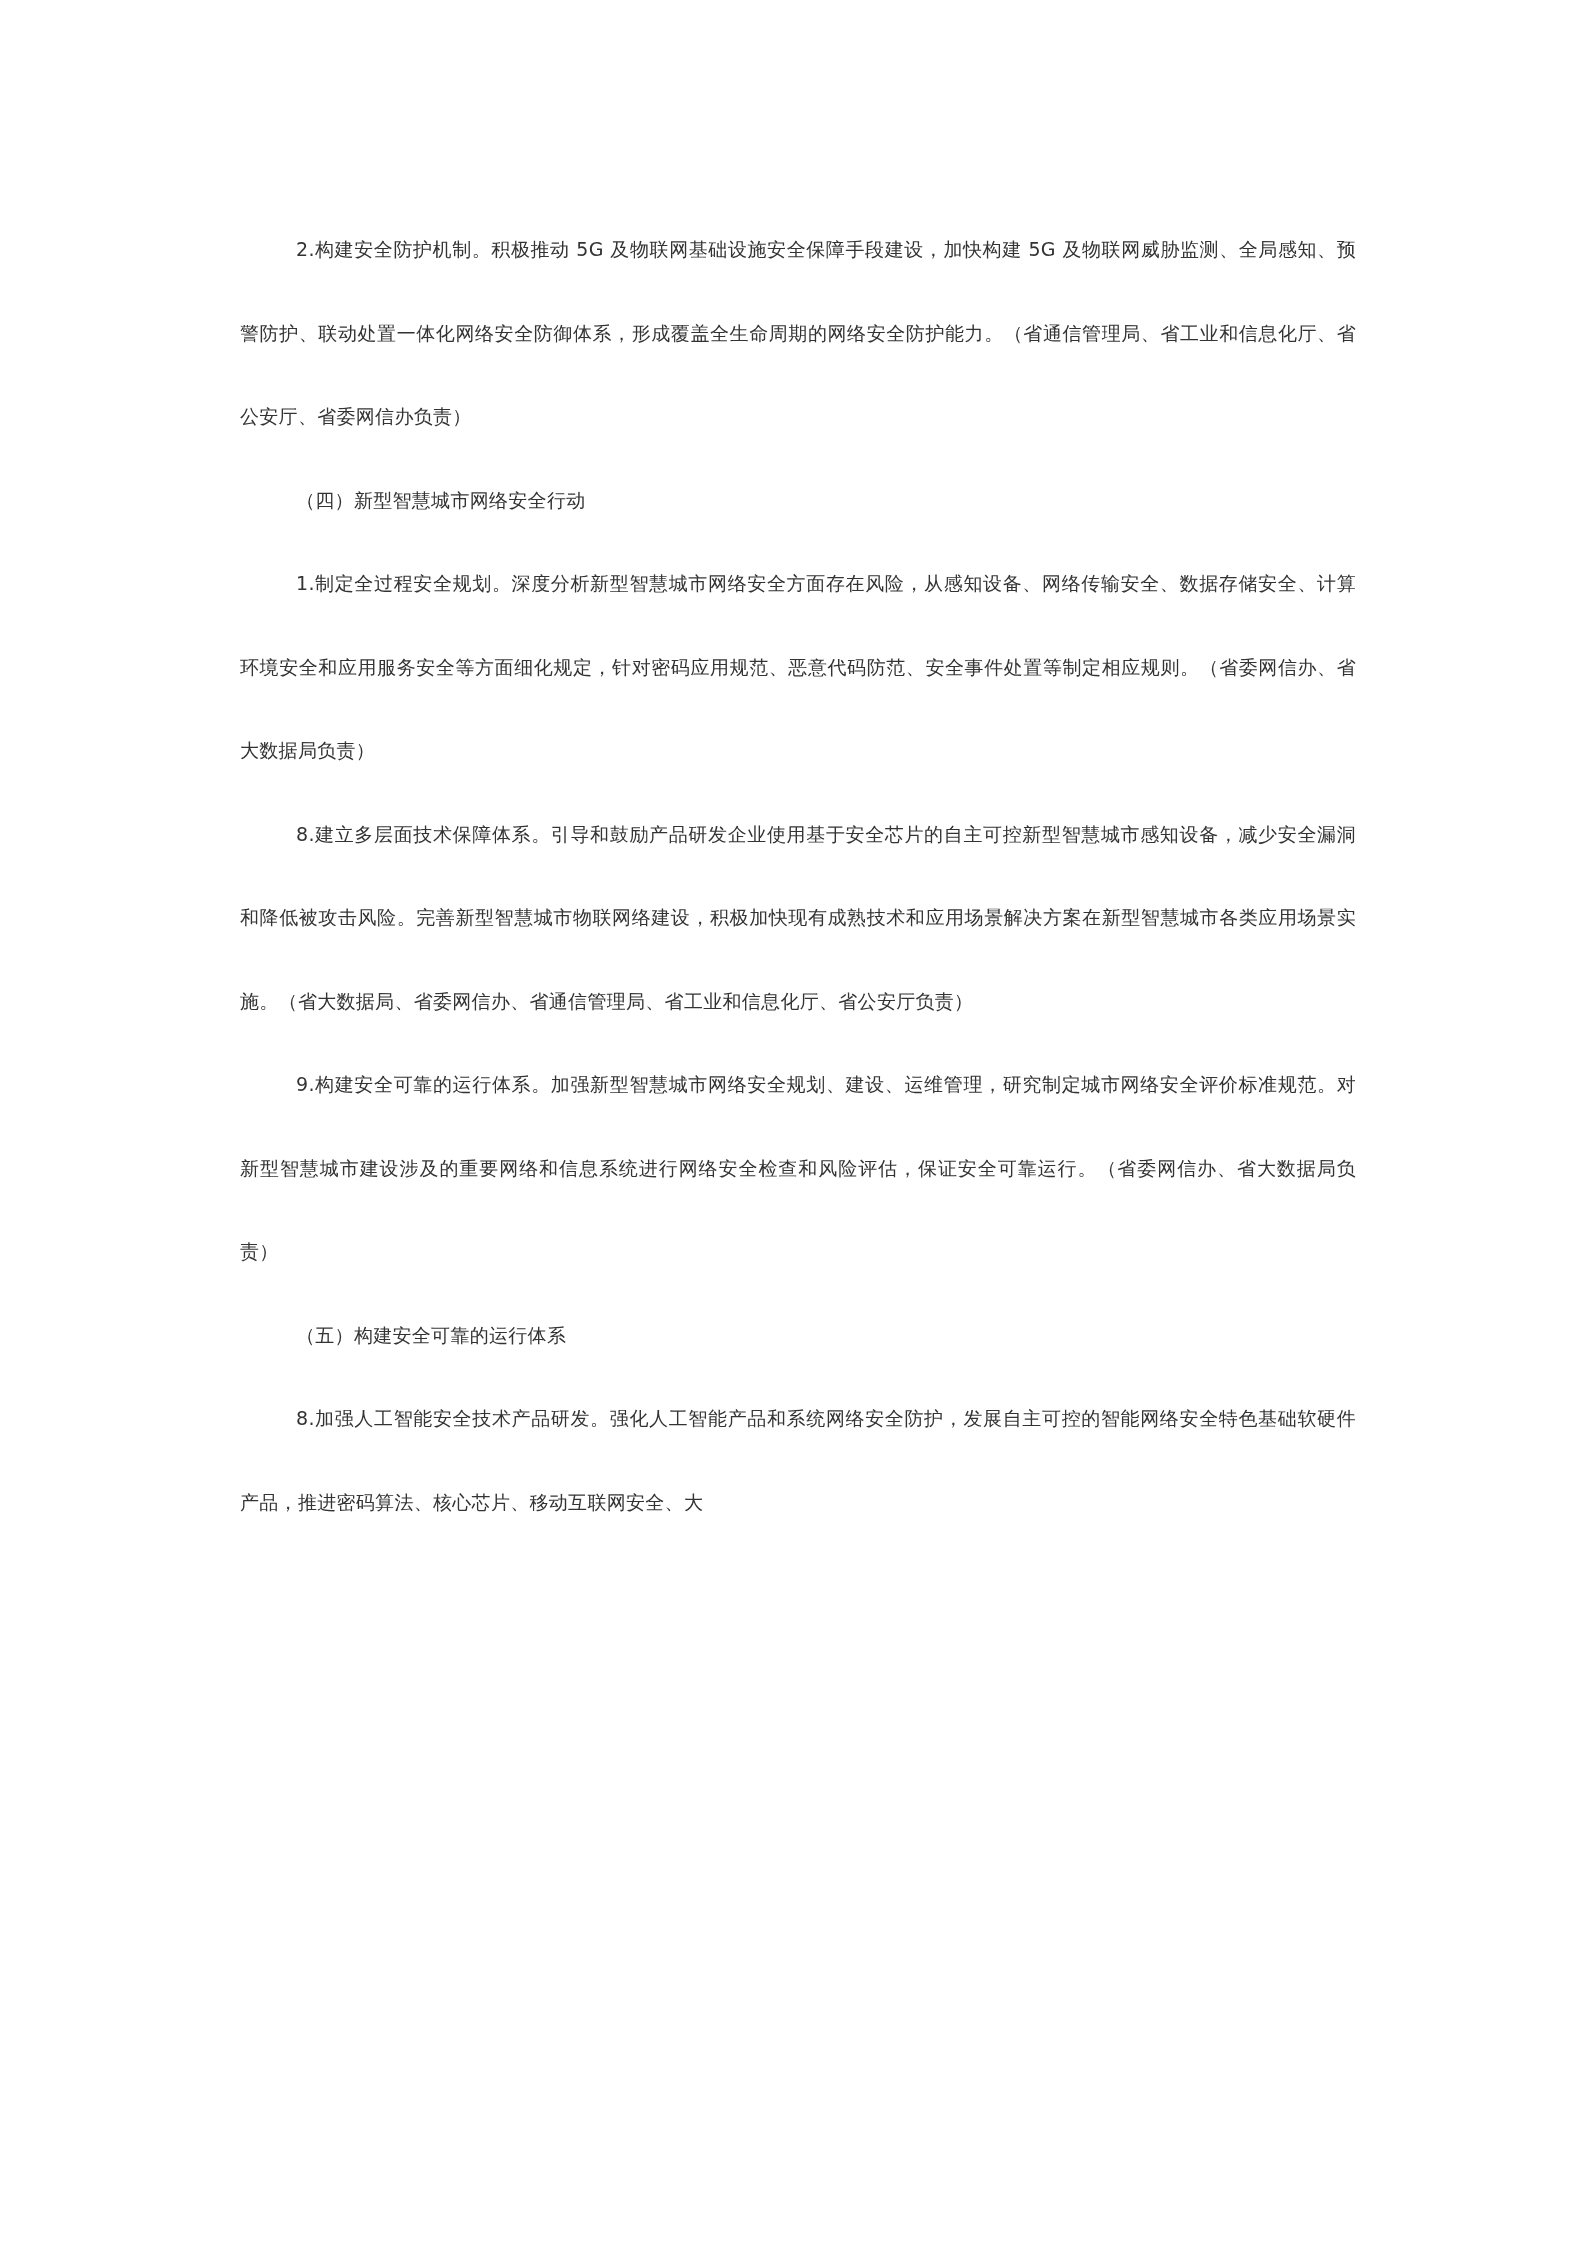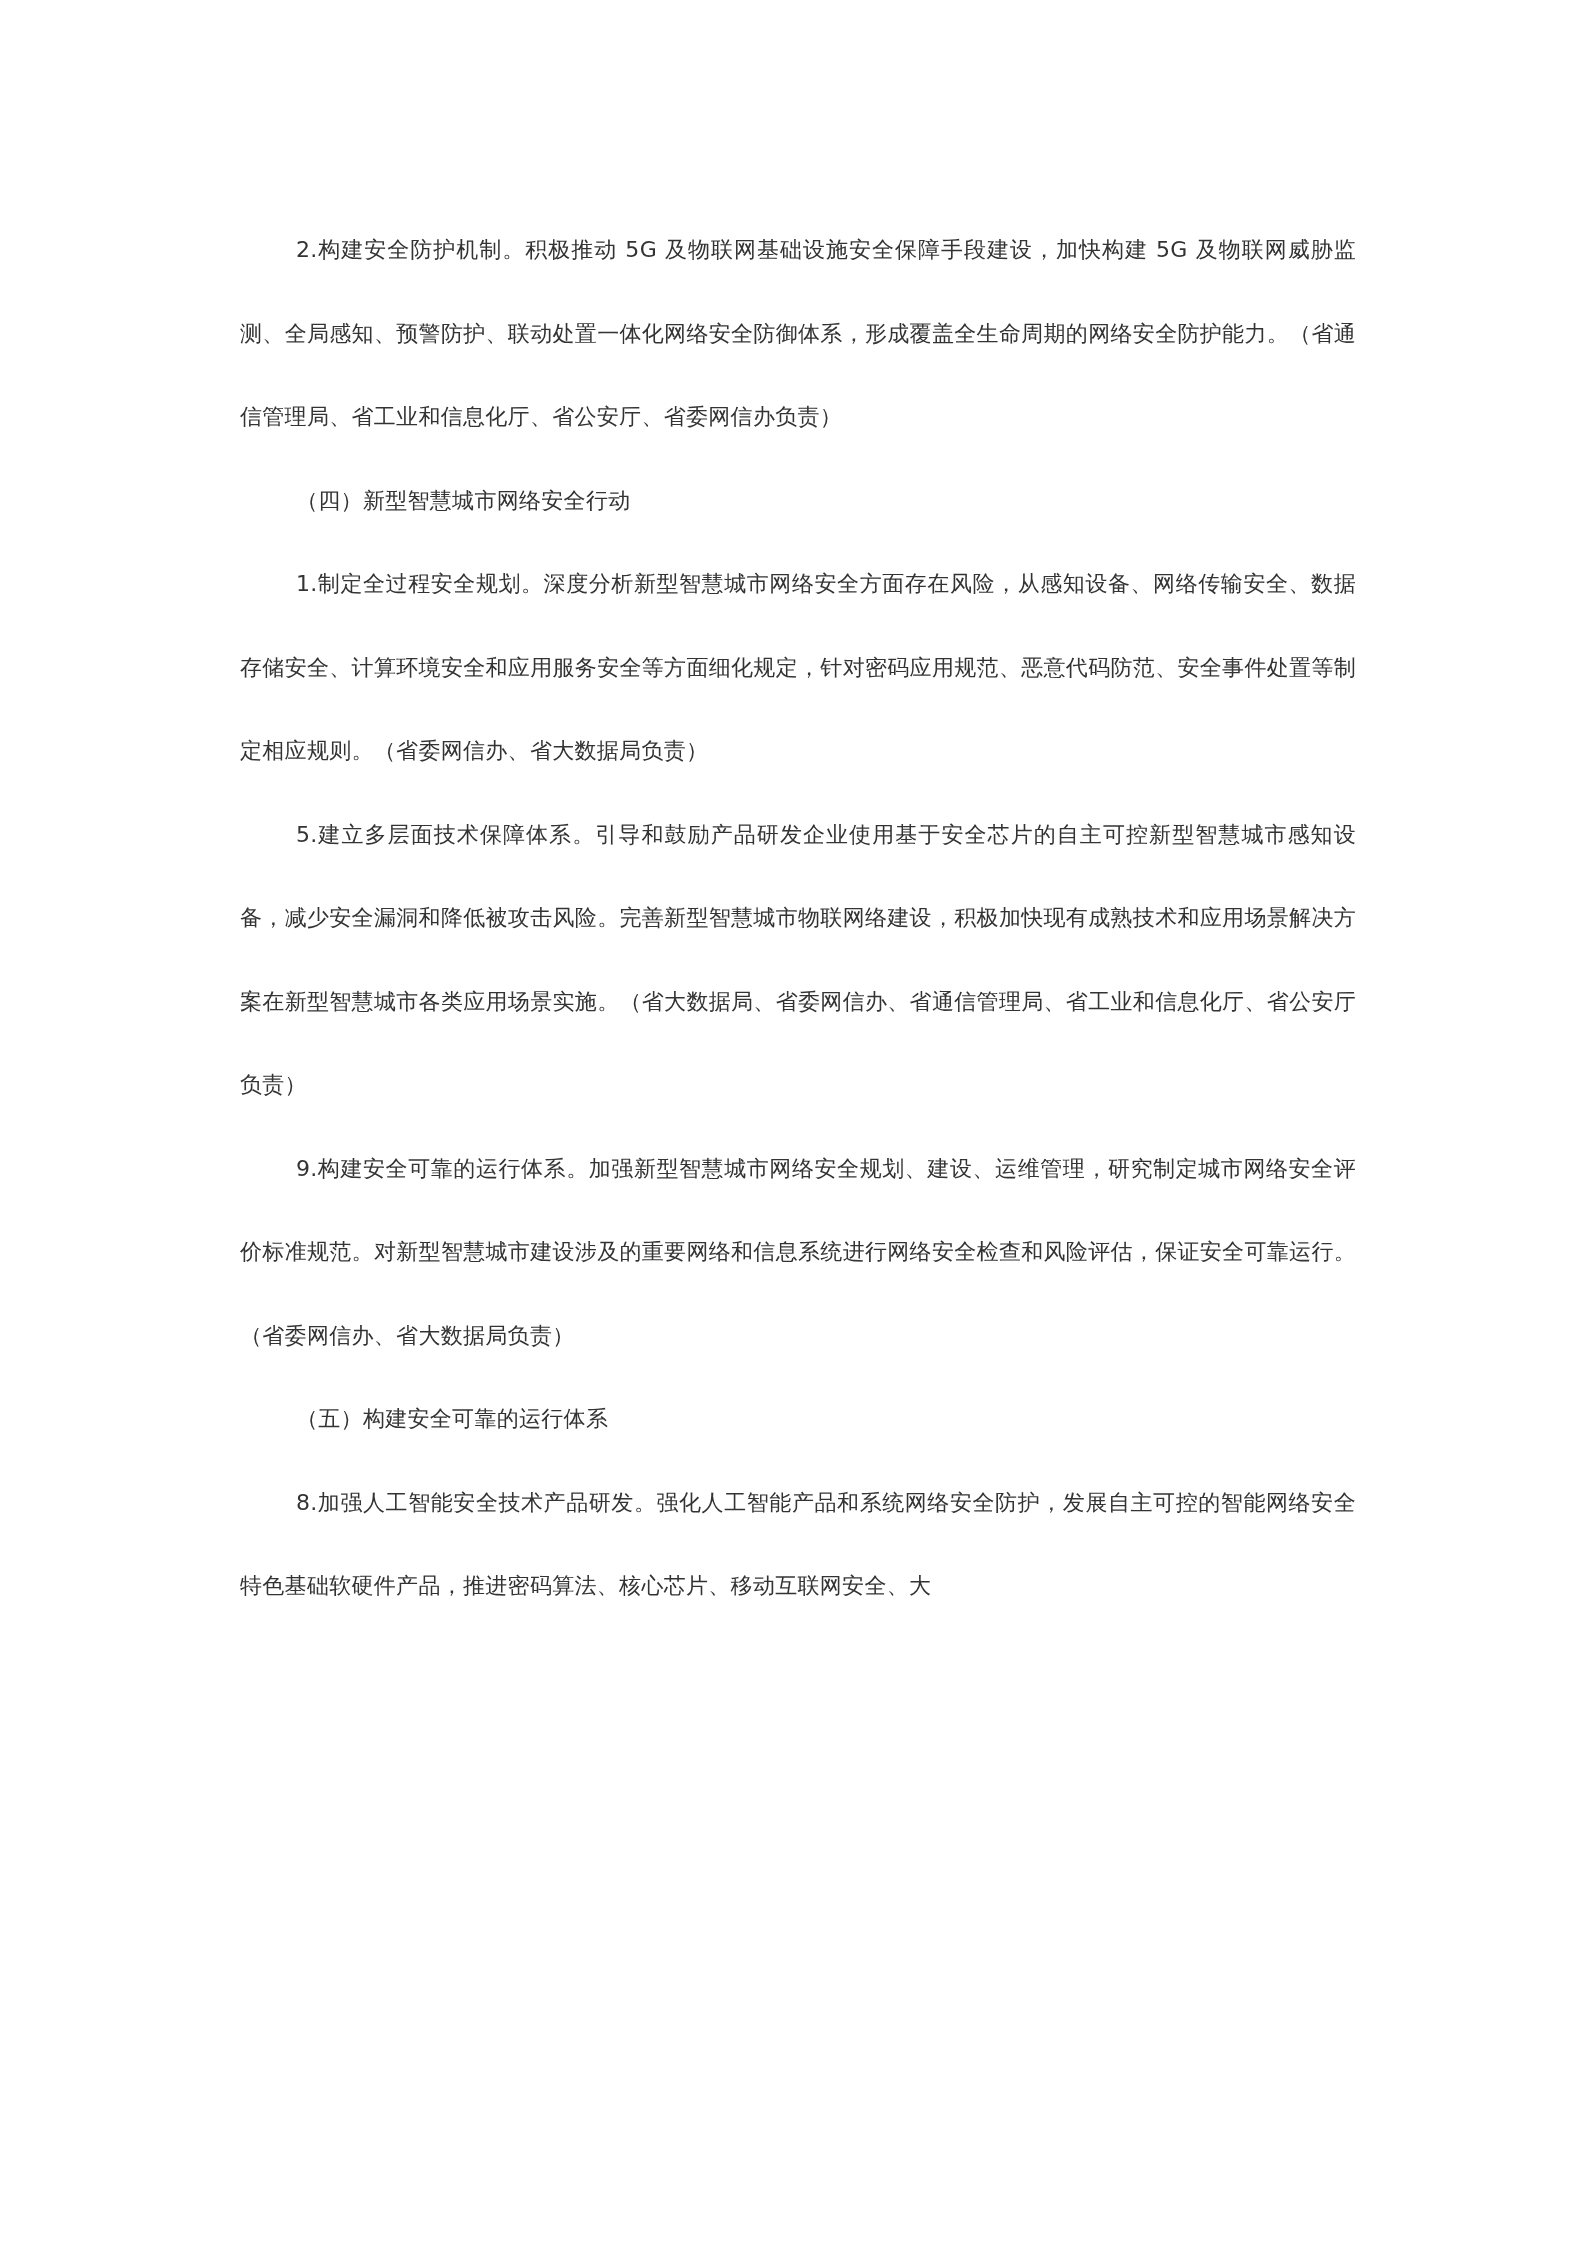--- a/index.html
+++ b/index.html
@@ -4,33 +4,33 @@
 <style>
   html, body { margin: 0; padding: 0; background: #ffffff; }
   body { width: 1586px; height: 2244px; position: relative; overflow: hidden; }
   .page {
     position: absolute;
     left: 240px;
     top: 208px;
     width: 1116px;
     color: #333333;
     font-family: "DejaVu Sans", "Liberation Sans", sans-serif;
-    font-size: 22px;
+    font-size: 19px;
     line-height: 83.5px;
     text-align: justify;
     text-justify: inter-character;
     letter-spacing: 0.3px;
   }
   .para { margin: 0; text-indent: 56px; }
   .heading { margin: 0; text-indent: 56px; }
 </style>
 </head>
 <body>
 
 <div class="page">
   <p class="para">2.构建安全防护机制。积极推动 5G 及物联网基础设施安全保障手段建设，加快构建 5G 及物联网威胁监测、全局感知、预警防护、联动处置一体化网络安全防御体系，形成覆盖全生命周期的网络安全防护能力。（省通信管理局、省工业和信息化厅、省公安厅、省委网信办负责）</p>
   <p class="heading">（四）新型智慧城市网络安全行动</p>
   <p class="para">1.制定全过程安全规划。深度分析新型智慧城市网络安全方面存在风险，从感知设备、网络传输安全、数据存储安全、计算环境安全和应用服务安全等方面细化规定，针对密码应用规范、恶意代码防范、安全事件处置等制定相应规则。（省委网信办、省大数据局负责）</p>
-  <p class="para">5.建立多层面技术保障体系。引导和鼓励产品研发企业使用基于安全芯片的自主可控新型智慧城市感知设备，减少安全漏洞和降低被攻击风险。完善新型智慧城市物联网络建设，积极加快现有成熟技术和应用场景解决方案在新型智慧城市各类应用场景实施。（省大数据局、省委网信办、省通信管理局、省工业和信息化厅、省公安厅负责）</p>
+  <p class="para">8.建立多层面技术保障体系。引导和鼓励产品研发企业使用基于安全芯片的自主可控新型智慧城市感知设备，减少安全漏洞和降低被攻击风险。完善新型智慧城市物联网络建设，积极加快现有成熟技术和应用场景解决方案在新型智慧城市各类应用场景实施。（省大数据局、省委网信办、省通信管理局、省工业和信息化厅、省公安厅负责）</p>
   <p class="para">9.构建安全可靠的运行体系。加强新型智慧城市网络安全规划、建设、运维管理，研究制定城市网络安全评价标准规范。对新型智慧城市建设涉及的重要网络和信息系统进行网络安全检查和风险评估，保证安全可靠运行。（省委网信办、省大数据局负责）</p>
   <p class="heading">（五）构建安全可靠的运行体系</p>
   <p class="para">8.加强人工智能安全技术产品研发。强化人工智能产品和系统网络安全防护，发展自主可控的智能网络安全特色基础软硬件产品，推进密码算法、核心芯片、移动互联网安全、大</p>
 </div>
 
 </body></html>

